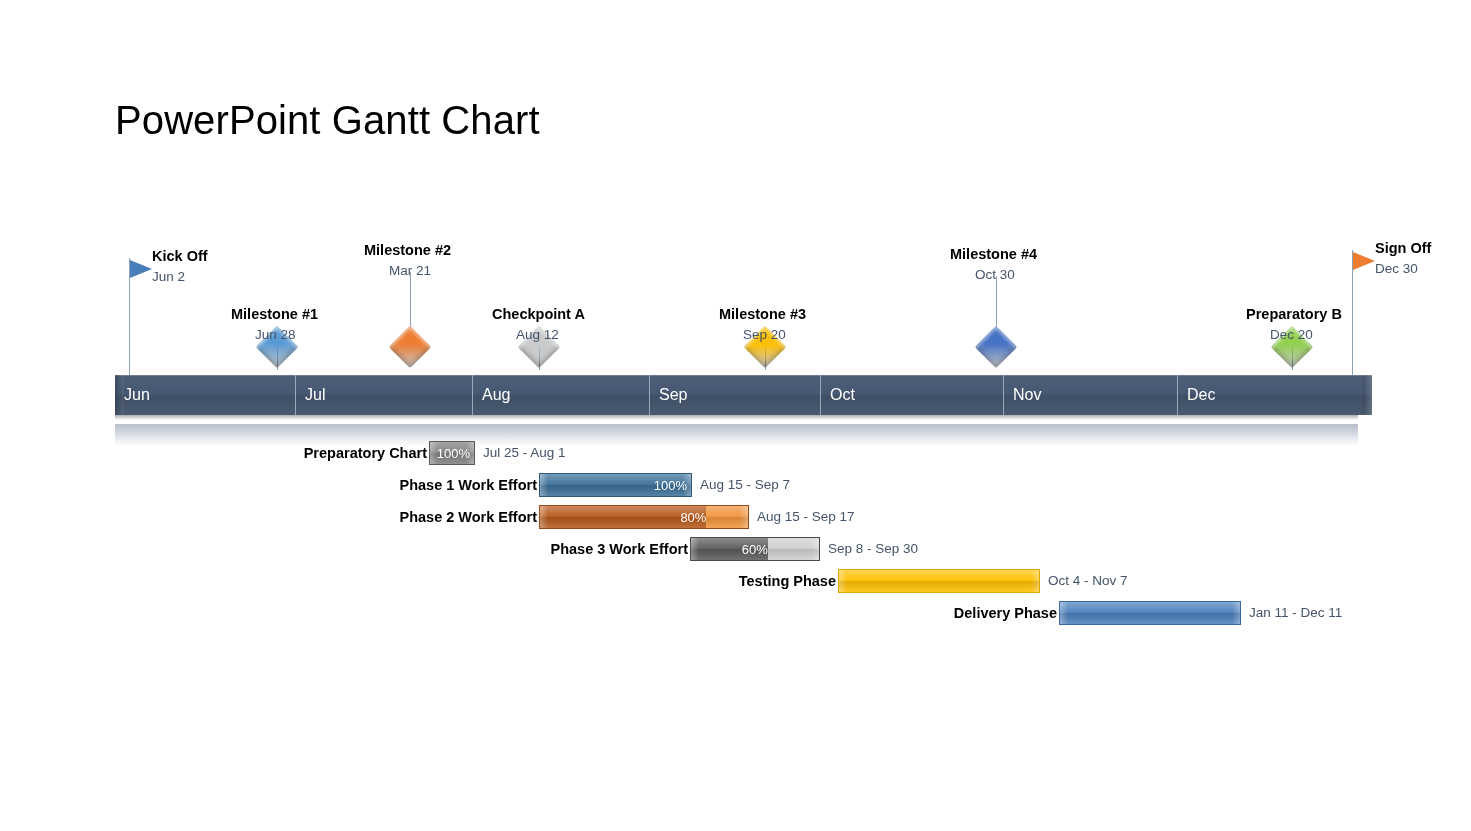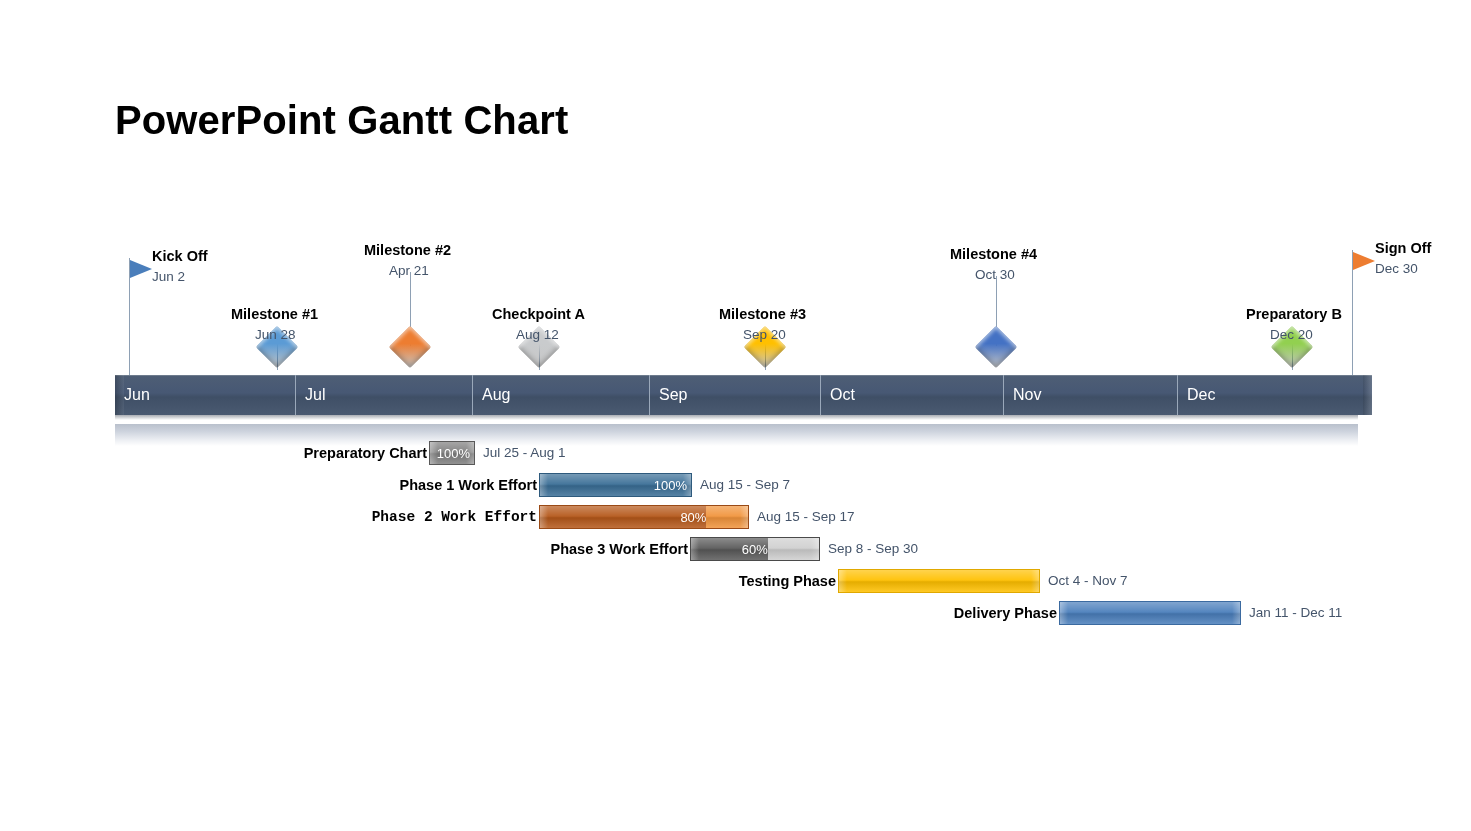--- a/index.html
+++ b/index.html
@@ -6,21 +6,21 @@
   body{
     width:1471px;height:831px;background:#ffffff;
     font-family:"Liberation Sans",sans-serif;
     position:relative;overflow:hidden;
   }
   .canvas{position:absolute;left:0;top:0;width:1471px;height:831px;}
 
   
   .title{
     position:absolute;left:115px;top:98px;
-    font-size:40px;font-weight:700;color:#000000;
+    font-size:40px;font-weight:400;color:#000000;
     letter-spacing:.1px;white-space:nowrap;
   }
 
   
   .ms{position:absolute;}
   .ms .pole{
     position:absolute;left:0;top:0;width:1px;background:#8ea0b4;
   }
   .ms .name{
     position:absolute;white-space:nowrap;
@@ -117,21 +117,21 @@
       <div class="ms" style="left: 0px; top: 0px;">
         <div class="pole" style="left: 277px; top: 336px; height: 34px;"></div>
         <div class="diamond" style="left: 262px; top: 332px; background: linear-gradient(135deg, rgb(91, 155, 213) 0%, rgb(91, 155, 213) 42%, rgba(0, 0, 0, 0.22) 100%); box-shadow: rgba(255, 255, 255, 0.55) 2px 2px 4px inset, rgba(0, 0, 0, 0.25) -2px -2px 5px inset;"></div>
         <div class="name" style="left: 231px; top: 306px;">Milestone #1</div>
         <div class="date" style="left: 255px; top: 327px;">Jun 28</div>
       </div>
       <div class="ms" style="left: 0px; top: 0px;">
         <div class="pole" style="left: 410px; top: 272px; height: 74px;"></div>
         <div class="diamond" style="left: 395px; top: 332px; background: linear-gradient(135deg, rgb(237, 125, 49) 0%, rgb(237, 125, 49) 42%, rgba(0, 0, 0, 0.22) 100%); box-shadow: rgba(255, 255, 255, 0.55) 2px 2px 4px inset, rgba(0, 0, 0, 0.25) -2px -2px 5px inset;"></div>
         <div class="name" style="left: 364px; top: 242px;">Milestone #2</div>
-        <div class="date" style="left: 389px; top: 263px;">Apr 21</div>
+        <div class="date" style="left: 389px; top: 263px;">Mar 21</div>
       </div>
       <div class="ms" style="left: 0px; top: 0px;">
         <div class="pole" style="left: 539px; top: 336px; height: 34px;"></div>
         <div class="diamond" style="left: 524px; top: 332px; background: linear-gradient(135deg, rgb(201, 203, 205) 0%, rgb(201, 203, 205) 42%, rgba(0, 0, 0, 0.22) 100%); box-shadow: rgba(255, 255, 255, 0.55) 2px 2px 4px inset, rgba(0, 0, 0, 0.25) -2px -2px 5px inset;"></div>
         <div class="name" style="left: 492px; top: 306px;">Checkpoint A</div>
         <div class="date" style="left: 516px; top: 327px;">Aug 12</div>
       </div>
       <div class="ms" style="left: 0px; top: 0px;">
         <div class="pole" style="left: 765px; top: 336px; height: 34px;"></div>
         <div class="diamond" style="left: 750px; top: 332px; background: linear-gradient(135deg, rgb(255, 192, 0) 0%, rgb(255, 192, 0) 42%, rgba(0, 0, 0, 0.22) 100%); box-shadow: rgba(255, 255, 255, 0.55) 2px 2px 4px inset, rgba(0, 0, 0, 0.25) -2px -2px 5px inset;"></div>
@@ -189,21 +189,21 @@
         <div class="bar" style="left: 539px; width: 153px; background: rgb(143, 180, 207); border: 1px solid rgb(46, 90, 125);">
           <div class="fill" style="width: 100%; background: rgb(58, 110, 150);"></div>
           <div class="gloss"></div>
           <div class="cap-l"></div>
           <div class="cap-r"></div>
           <div class="pct">100%</div>
         </div>
         <div class="dates" style="left: 700px;">Aug 15 - Sep 7</div>
       </div>
       <div class="row" style="left: 0px; top: 505px; width: 1471px;">
-        <div class="lbl" style="left: 0px; width: 537px; right: auto; text-align: right; font-family: Liberation Mono, monospace;">Phase 2 Work Effort</div>
+        <div class="lbl" style="left: 0px; width: 537px; right: auto; text-align: right;">Phase 2 Work Effort</div>
         <div class="bar" style="left: 539px; width: 210px; background: rgb(241, 148, 60); border: 1px solid rgb(154, 74, 22);">
           <div class="fill" style="width: 80%; background: rgb(181, 88, 26);"></div>
           <div class="gloss"></div>
           <div class="cap-l"></div>
           <div class="cap-r"></div>
           <div class="pct" style="right: 20%;">80%</div>
         </div>
         <div class="dates" style="left: 757px;">Aug 15 - Sep 17</div>
       </div>
       <div class="row" style="left: 0px; top: 537px; width: 1471px;">

